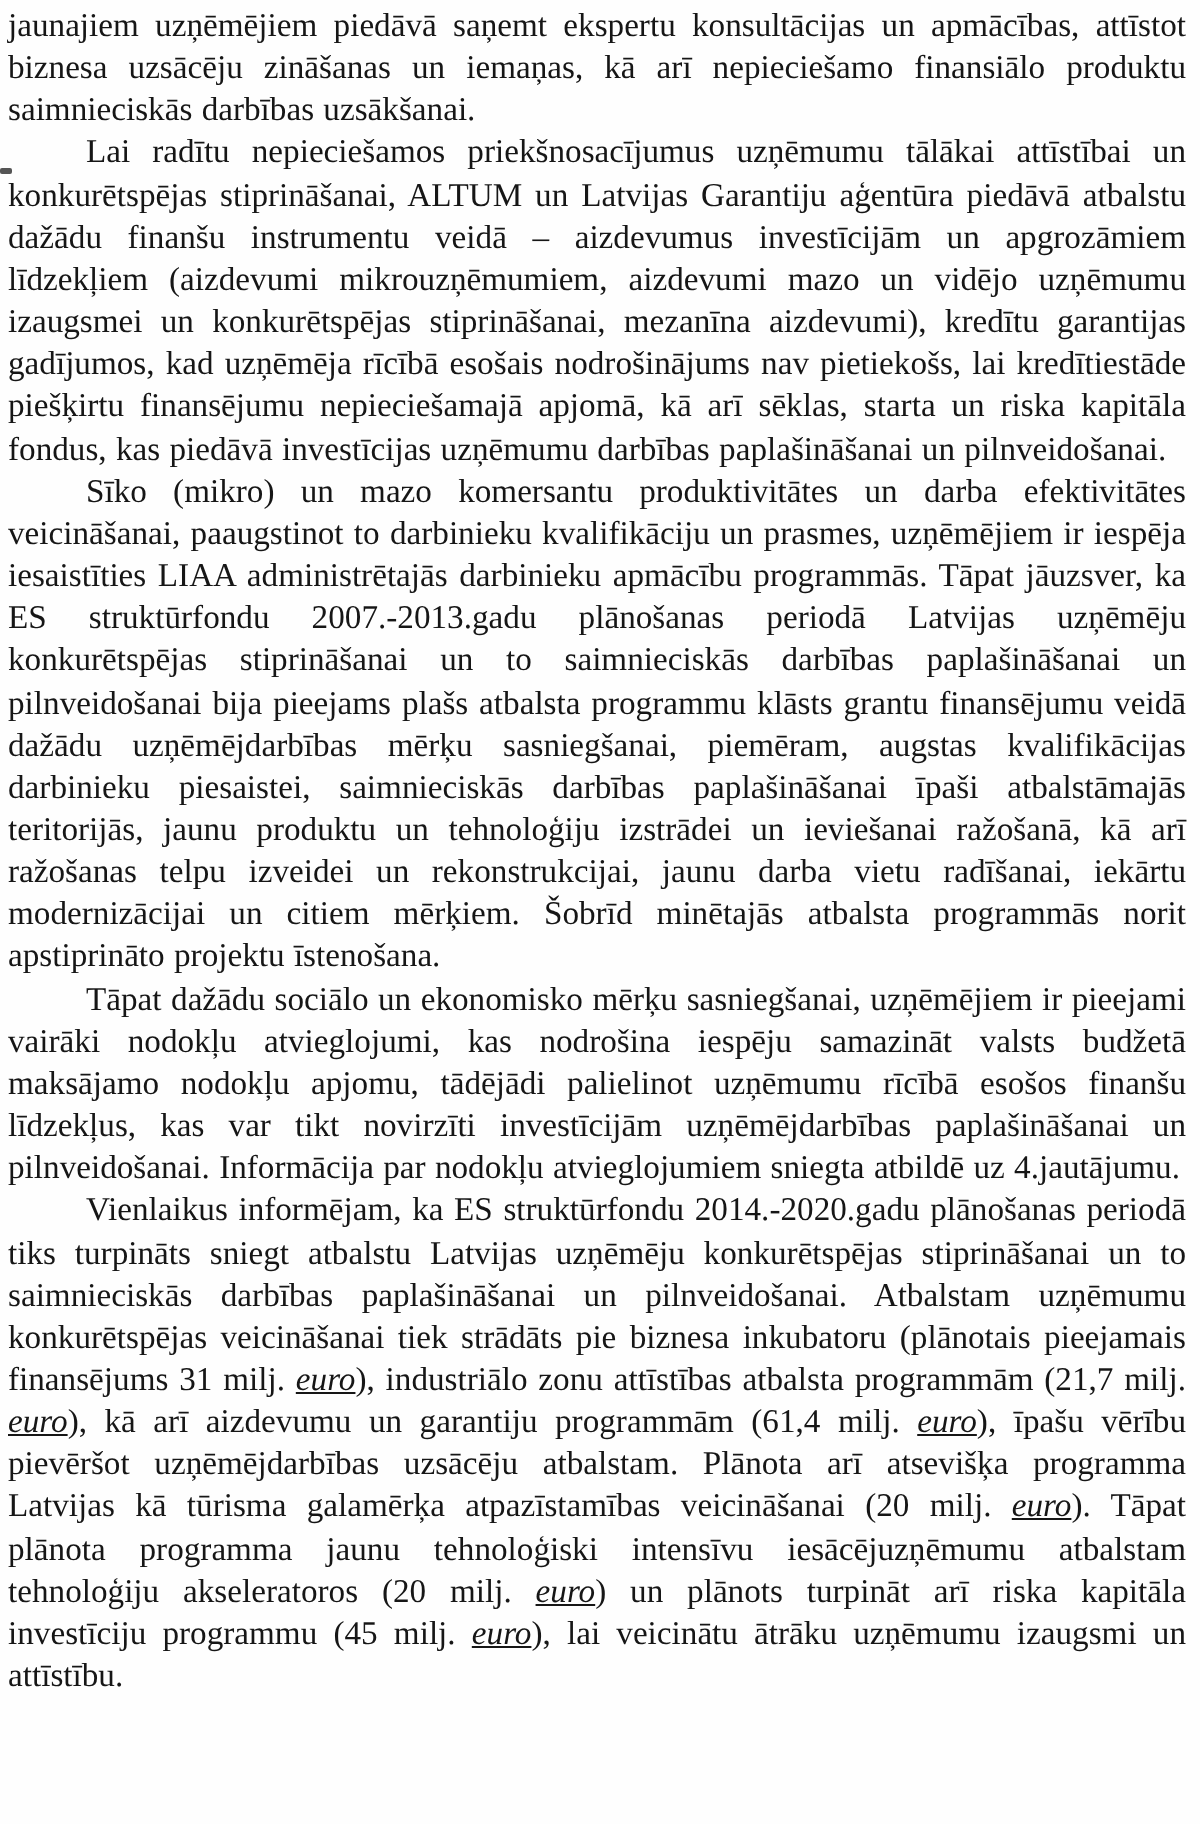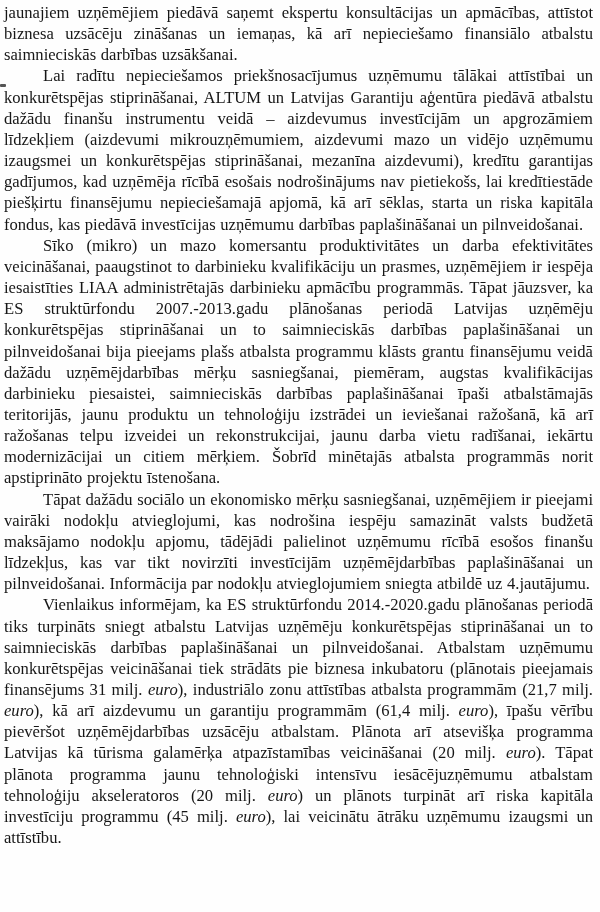--- a/index.html
+++ b/index.html
@@ -24,36 +24,37 @@
   p.para {
     margin: 0;
     padding: 0;
     word-spacing: 0.5px;
   }
   p.para.indent {
     text-indent: 39px;
   }
   .italic {
     font-style: italic;
+    text-decoration: underline;
   }
   .scan-artifact {
     position: absolute;
     left: 0;
     top: 84px;
     width: 6px;
     height: 3px;
     background: #555;
     border-radius: 1px;
   }
 </style>
 </head>
 <body>
 
 <div class="page">
   <div class="scan-artifact"></div>
   <div>
-      <p class="para"><span>jaunajiem uzņēmējiem piedāvā saņemt ekspertu konsultācijas un apmācības, attīstot biznesa uzsācēju zināšanas un iemaņas, kā arī nepieciešamo finansiālo atbalstu saimnieciskās darbības uzsākšanai.</span></p>
+      <p class="para"><span>jaunajiem uzņēmējiem piedāvā saņemt ekspertu konsultācijas un apmācības, attīstot biznesa uzsācēju zināšanas un iemaņas, kā arī nepieciešamo finansiālo produktu saimnieciskās darbības uzsākšanai.</span></p>
       <p class="para indent"><span>Lai radītu nepieciešamos priekšnosacījumus uzņēmumu tālākai attīstībai un konkurētspējas stiprināšanai, ALTUM un Latvijas Garantiju aģentūra piedāvā atbalstu dažādu finanšu instrumentu veidā – aizdevumus investīcijām un apgrozāmiem līdzekļiem (aizdevumi mikrouzņēmumiem, aizdevumi mazo un vidējo uzņēmumu izaugsmei un konkurētspējas stiprināšanai, mezanīna aizdevumi), kredītu garantijas gadījumos, kad uzņēmēja rīcībā esošais nodrošinājums nav pietiekošs, lai kredītiestāde piešķirtu finansējumu nepieciešamajā apjomā, kā arī sēklas, starta un riska kapitāla fondus, kas piedāvā investīcijas uzņēmumu darbības paplašināšanai un pilnveidošanai.</span></p>
       <p class="para indent"><span>Sīko (mikro) un mazo komersantu produktivitātes un darba efektivitātes veicināšanai, paaugstinot to darbinieku kvalifikāciju un prasmes, uzņēmējiem ir iespēja iesaistīties LIAA administrētajās darbinieku apmācību programmās. Tāpat jāuzsver, ka ES struktūrfondu 2007.-2013.gadu plānošanas periodā Latvijas uzņēmēju konkurētspējas stiprināšanai un to saimnieciskās darbības paplašināšanai un pilnveidošanai bija pieejams plašs atbalsta programmu klāsts grantu finansējumu veidā dažādu uzņēmējdarbības mērķu sasniegšanai, piemēram, augstas kvalifikācijas darbinieku piesaistei, saimnieciskās darbības paplašināšanai īpaši atbalstāmajās teritorijās, jaunu produktu un tehnoloģiju izstrādei un ieviešanai ražošanā, kā arī ražošanas telpu izveidei un rekonstrukcijai, jaunu darba vietu radīšanai, iekārtu modernizācijai un citiem mērķiem. Šobrīd minētajās atbalsta programmās norit apstiprināto projektu īstenošana.</span></p>
       <p class="para indent"><span>Tāpat dažādu sociālo un ekonomisko mērķu sasniegšanai, uzņēmējiem ir pieejami vairāki nodokļu atvieglojumi, kas nodrošina iespēju samazināt valsts budžetā maksājamo nodokļu apjomu, tādējādi palielinot uzņēmumu rīcībā esošos finanšu līdzekļus, kas var tikt novirzīti investīcijām uzņēmējdarbības paplašināšanai un pilnveidošanai. Informācija par nodokļu atvieglojumiem sniegta atbildē uz 4.jautājumu.</span></p>
       <p class="para indent"><span>Vienlaikus informējam, ka ES struktūrfondu 2014.-2020.gadu plānošanas periodā tiks turpināts sniegt atbalstu Latvijas uzņēmēju konkurētspējas stiprināšanai un to saimnieciskās darbības paplašināšanai un pilnveidošanai. Atbalstam uzņēmumu konkurētspējas veicināšanai tiek strādāts pie biznesa inkubatoru (plānotais pieejamais finansējums 31 milj. </span><span class="italic">euro</span><span>), industriālo zonu attīstības atbalsta programmām (21,7 milj. </span><span class="italic">euro</span><span>), kā arī aizdevumu un garantiju programmām (61,4 milj. </span><span class="italic">euro</span><span>), īpašu vērību pievēršot uzņēmējdarbības uzsācēju atbalstam. Plānota arī atsevišķa programma Latvijas kā tūrisma galamērķa atpazīstamības veicināšanai (20 milj. </span><span class="italic">euro</span><span>). Tāpat plānota programma jaunu tehnoloģiski intensīvu iesācējuzņēmumu atbalstam tehnoloģiju akseleratoros (20 milj. </span><span class="italic">euro</span><span>) un plānots turpināt arī riska kapitāla investīciju programmu (45 milj. </span><span class="italic">euro</span><span>), lai veicinātu ātrāku uzņēmumu izaugsmi un attīstību.</span></p>
     </div>
 </div>
 
 </body></html>

